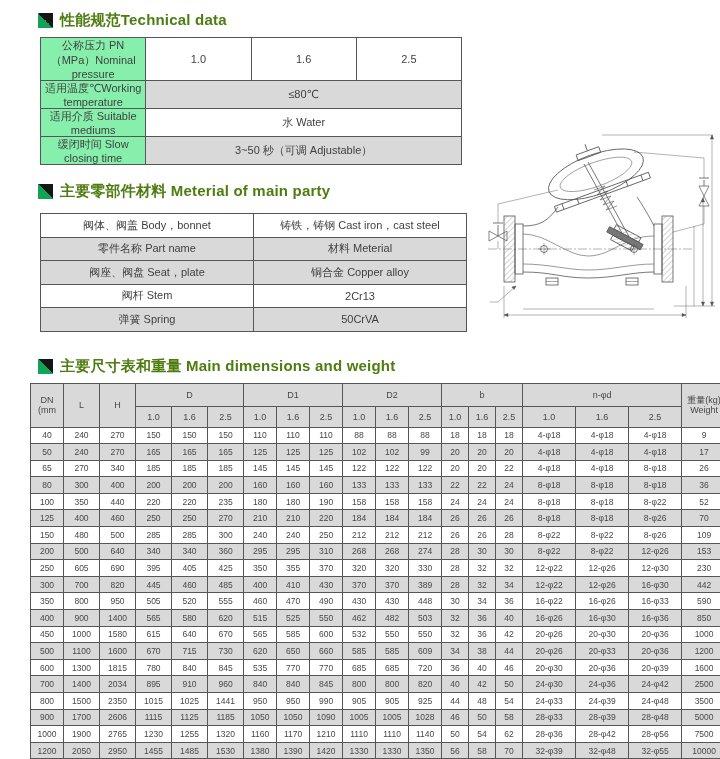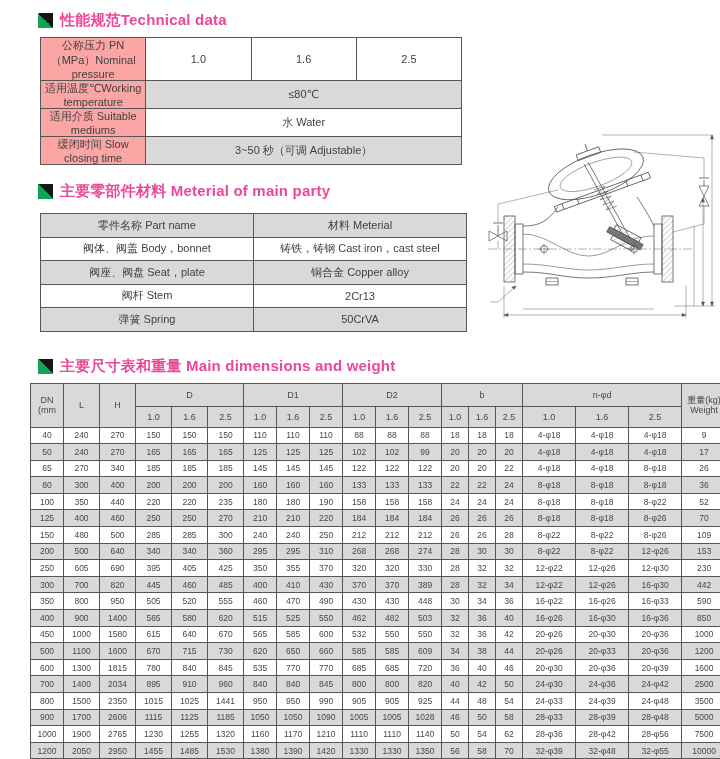--- a/index.html
+++ b/index.html
@@ -3,38 +3,38 @@
 <meta charset="utf-8">
 <style>
   html,body{margin:0;padding:0;}
   body{
     width:720px;height:759px;position:relative;overflow:hidden;
     background:#ffffff;color:#3f3f3f;
     font-family:"Liberation Sans","DejaVu Sans",sans-serif;
   }
   .sec-title{
     display:flex;align-items:center;gap:7px;
-    margin:0;color:#ec4899;font-size:15px;font-weight:bold;letter-spacing:.2px;
+    margin:0;color:#4d7c0f;font-size:15px;font-weight:bold;letter-spacing:.2px;
   }
   .bullet{
     width:15px;height:15px;flex:0 0 15px;
     background:linear-gradient(45deg,#12a258 50%,#161616 50%);
   }
   #title-technical{margin:11px 0 0 38px;}
   #title-material{margin:17px 0 12px 38px;}
   #title-dimensions{margin:25px 0 0 38px;}
 
   table{border-collapse:collapse;table-layout:fixed;}
   td,th{border:1px solid #565656;text-align:center;vertical-align:middle;font-weight:normal;overflow:hidden;}
   .g{background:#d9d9d9;}
 
   
   .tech{margin:7px 0 0 40px;width:422px;font-size:11px;}
   .tech td{height:21px;padding:0 2px;}
-  .tech td.lbl{background:#fca5a5;}
+  .tech td.lbl{background:#86efac;}
 
   
   .mat{margin:8px 0 0 40px;width:427px;font-size:11px;}
   .mat td,.mat th{height:22.5px;padding:0 2px;}
 
   
   #drawing{position:absolute;left:482px;top:128px;width:236px;height:194px;margin:0;}
 
   
   .dim{margin:7px 0 0 30px;width:676px;font-size:8.5px;color:#474747;}
@@ -76,26 +76,26 @@
       </tbody>
   </table>
 
   <h2 class="sec-title" id="title-material">
     <span class="bullet"></span>
     <span>主要零部件材料 Meterial of main  party</span>
   </h2>
   <table class="mat">
     <tbody id="mat-body">
         <tr>
+          <td>阀体、阀盖 Body，bonnet</td>
+          <td>铸铁，铸钢 Cast iron，cast steel</td>
+        </tr>
+        <tr>
           <td class="g">零件名称 Part name</td>
           <td class="g">材料 Meterial</td>
-        </tr>
-        <tr>
-          <td>阀体、阀盖 Body，bonnet</td>
-          <td>铸铁，铸钢 Cast iron，cast steel</td>
         </tr>
         <tr>
           <td class="g">阀座、阀盘 Seat，plate</td>
           <td class="g">铜合金 Copper alloy</td>
         </tr>
         <tr>
           <td>阀杆 Stem</td>
           <td>2Cr13</td>
         </tr>
         <tr>

